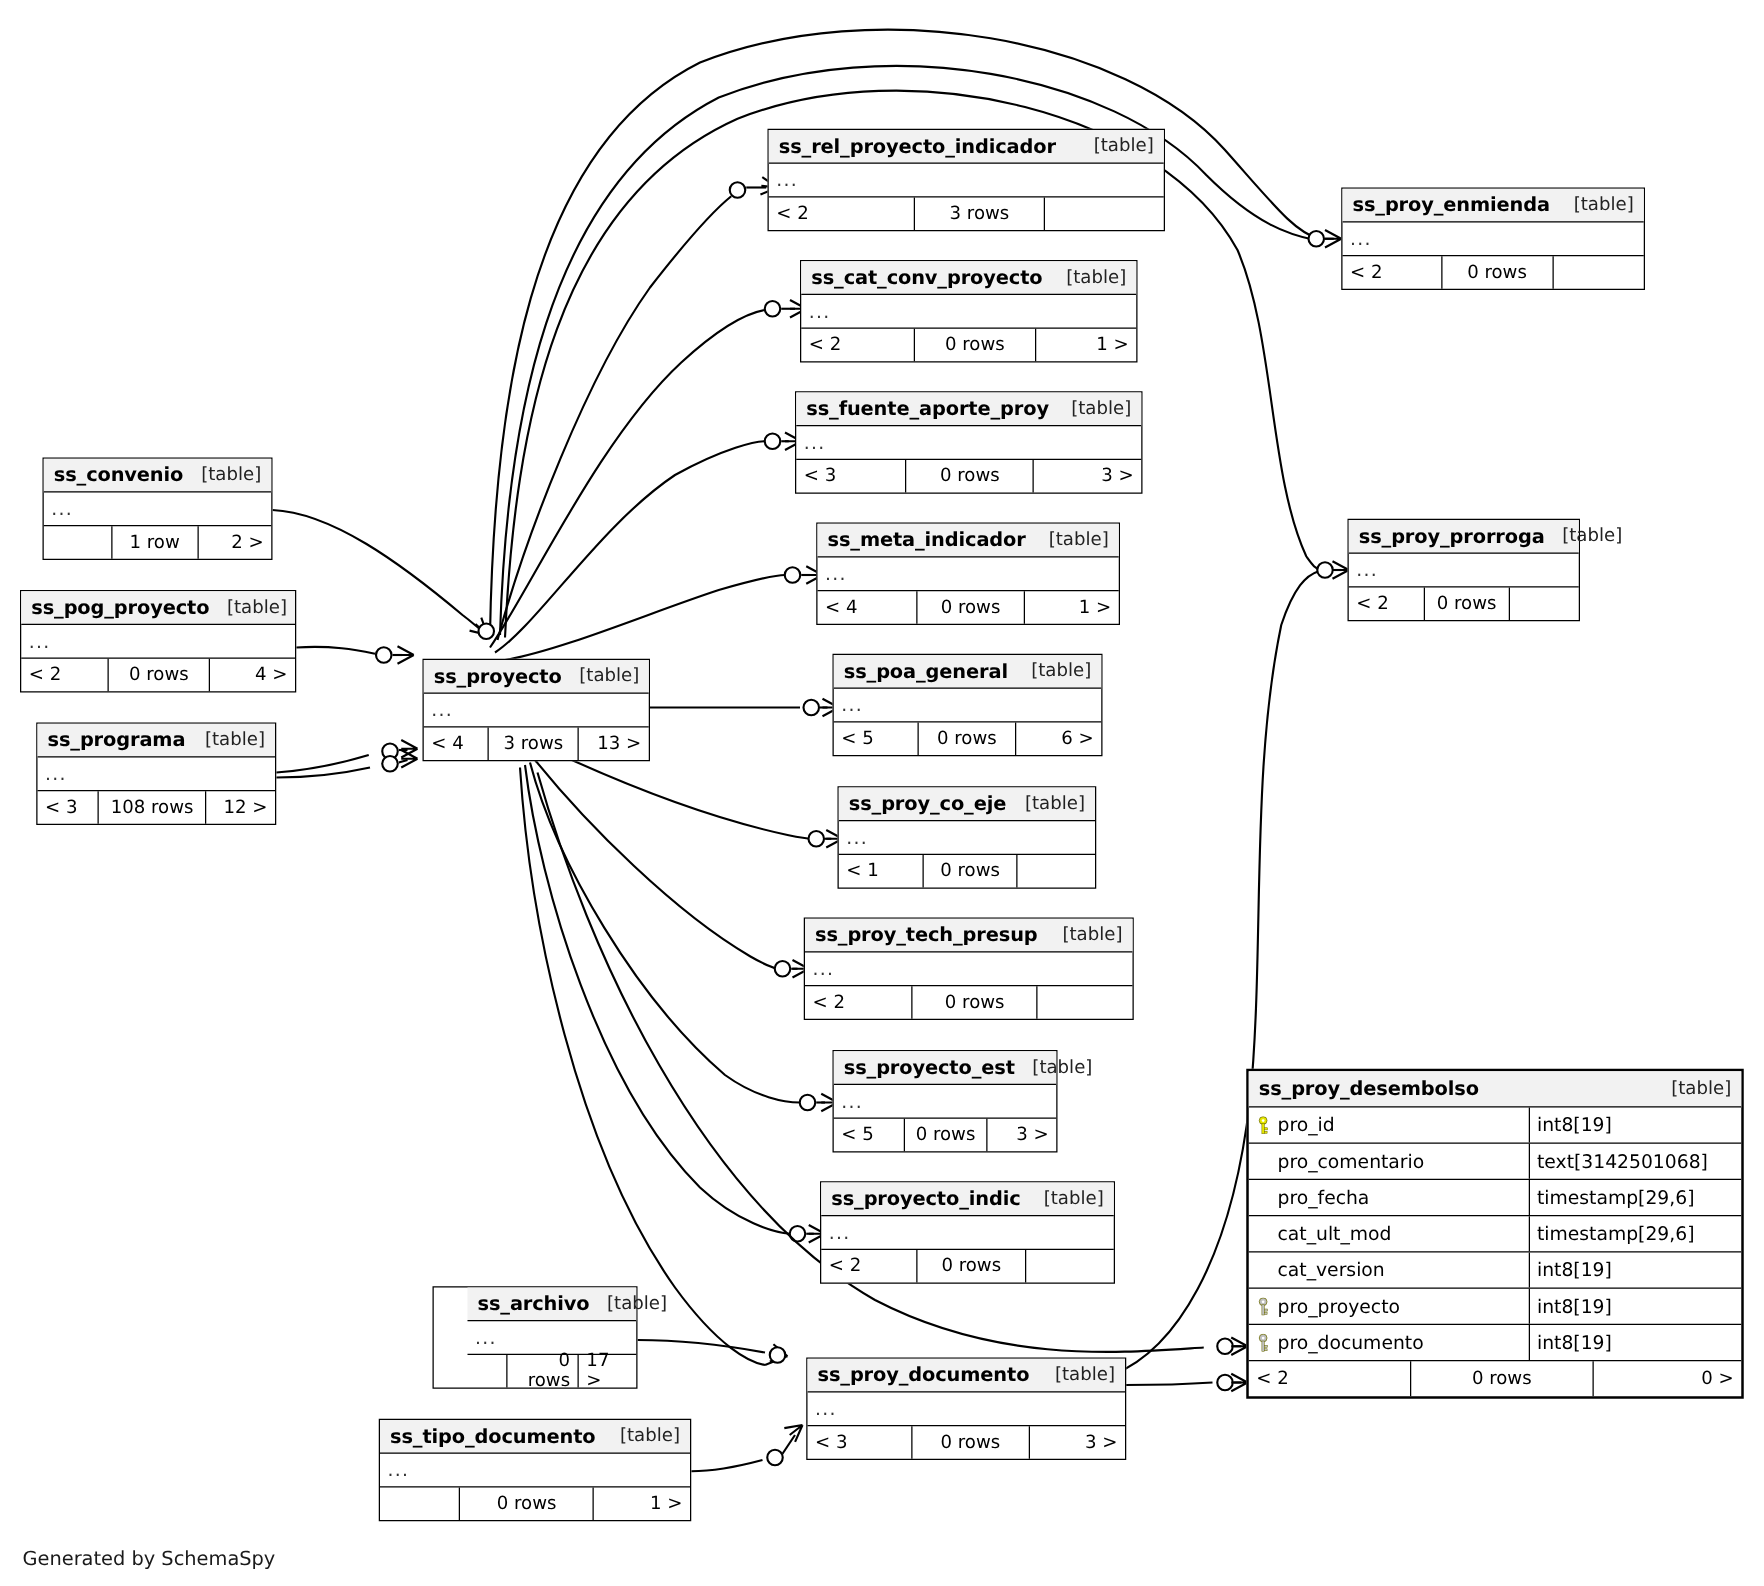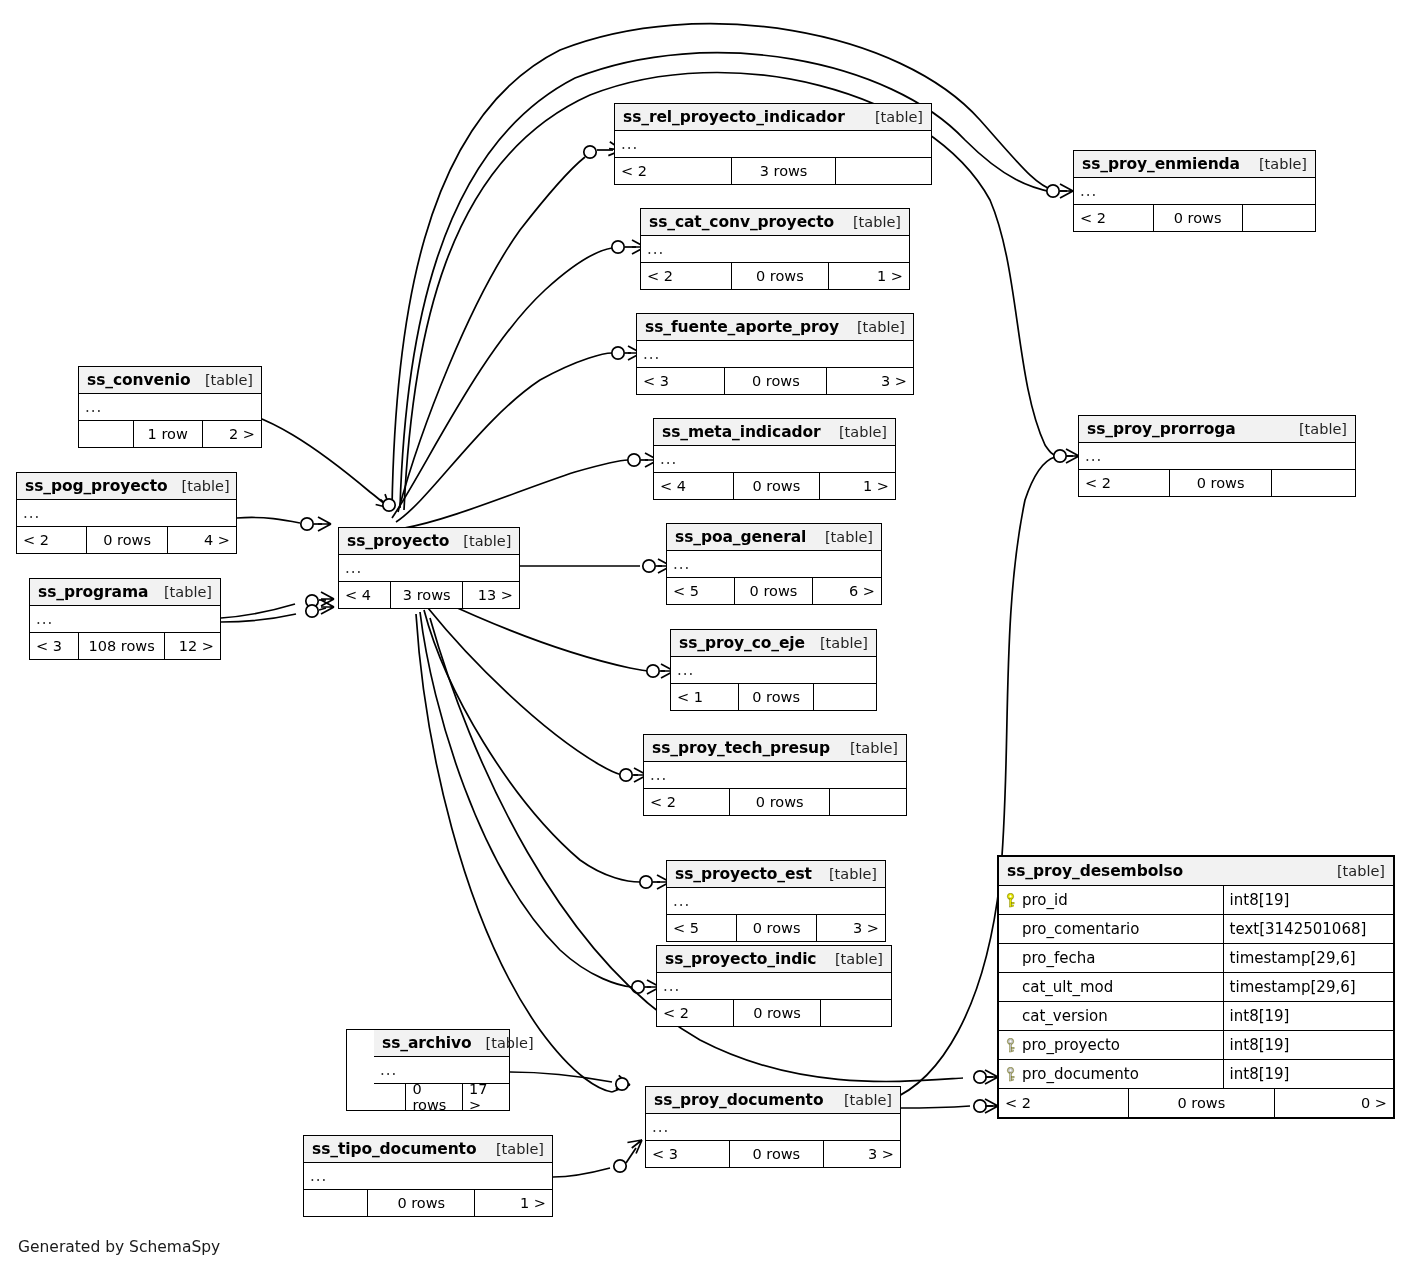--- a/index.html
+++ b/index.html
@@ -86,21 +86,21 @@
     box-sizing: border-box;
     display: flex;
     align-items: center;
     padding: 0 6px;
     border-right: 1.6px solid #000;
   }
   .node-foot > div:last-child {
     border-right: none;
   }
   .foot-left { justify-content: flex-start; }
-  .foot-mid { justify-content: center; }
+  .foot-mid { justify-content: center; text-align: right; }
   .foot-right { justify-content: flex-end; }
 
   
   .col-row {
     display: flex;
     height: 29px;
     box-sizing: border-box;
     border-bottom: 1.6px solid #000;
     font-size: 15px;
     align-items: stretch;
@@ -355,21 +355,21 @@
     <div class="node-body">
       <span class="ellipsis">...</span>
     </div>
     <div class="node-foot">
       <div class="foot-left" style="width:33%">&lt; 2</div>
       <div class="foot-mid" style="width:38%">0 rows</div>
       <div class="foot-right" style="width:29%"></div>
     </div>
   </div>
 
-  <div class="node" style="left:666px; top:840px; width:220px;margin-top:20px;">
+  <div class="node" style="left:666px; top:840px; width:180px;">
     <div class="node-title">
       <span class="tname">ss_proyecto_est</span>
       <span class="ttag">[table]</span>
     </div>
     <div class="node-body">
       <span class="ellipsis">...</span>
     </div>
     <div class="node-foot">
       <div class="foot-left" style="width:32%">&lt; 5</div>
       <div class="foot-mid" style="width:37%">0 rows</div>
@@ -400,21 +400,21 @@
     <div class="node-body">
       <span class="ellipsis">...</span>
     </div>
     <div class="node-foot">
       <div class="foot-left" style="width:33%">&lt; 3</div>
       <div class="foot-mid" style="width:37%">0 rows</div>
       <div class="foot-right" style="width:30%">3 &gt;</div>
     </div>
   </div>
 
-  <div class="node" style="left:34px; top:366px; width:184px;margin-left:44px;">
+  <div class="node" style="left:34px; top:366px; width:184px;">
     <div class="node-title">
       <span class="tname">ss_convenio</span>
       <span class="ttag">[table]</span>
     </div>
     <div class="node-body">
       <span class="ellipsis">...</span>
     </div>
     <div class="node-foot">
       <div class="foot-left" style="width:30%"></div>
       <div class="foot-mid" style="width:38%">1 row</div>
@@ -505,21 +505,21 @@
     <div class="node-body">
       <span class="ellipsis">...</span>
     </div>
     <div class="node-foot">
       <div class="foot-left" style="width:33%">&lt; 2</div>
       <div class="foot-mid" style="width:37%">0 rows</div>
       <div class="foot-right" style="width:30%"></div>
     </div>
   </div>
 
-  <div class="node" style="left:1078px; top:415px; width:278px;">
+  <div class="node" style="left:1078px; top:415px; width:186px;">
     <div class="node-title">
       <span class="tname">ss_proy_prorroga</span>
       <span class="ttag">[table]</span>
     </div>
     <div class="node-body">
       <span class="ellipsis">...</span>
     </div>
     <div class="node-foot">
       <div class="foot-left" style="width:33%">&lt; 2</div>
       <div class="foot-mid" style="width:37%">0 rows</div>

